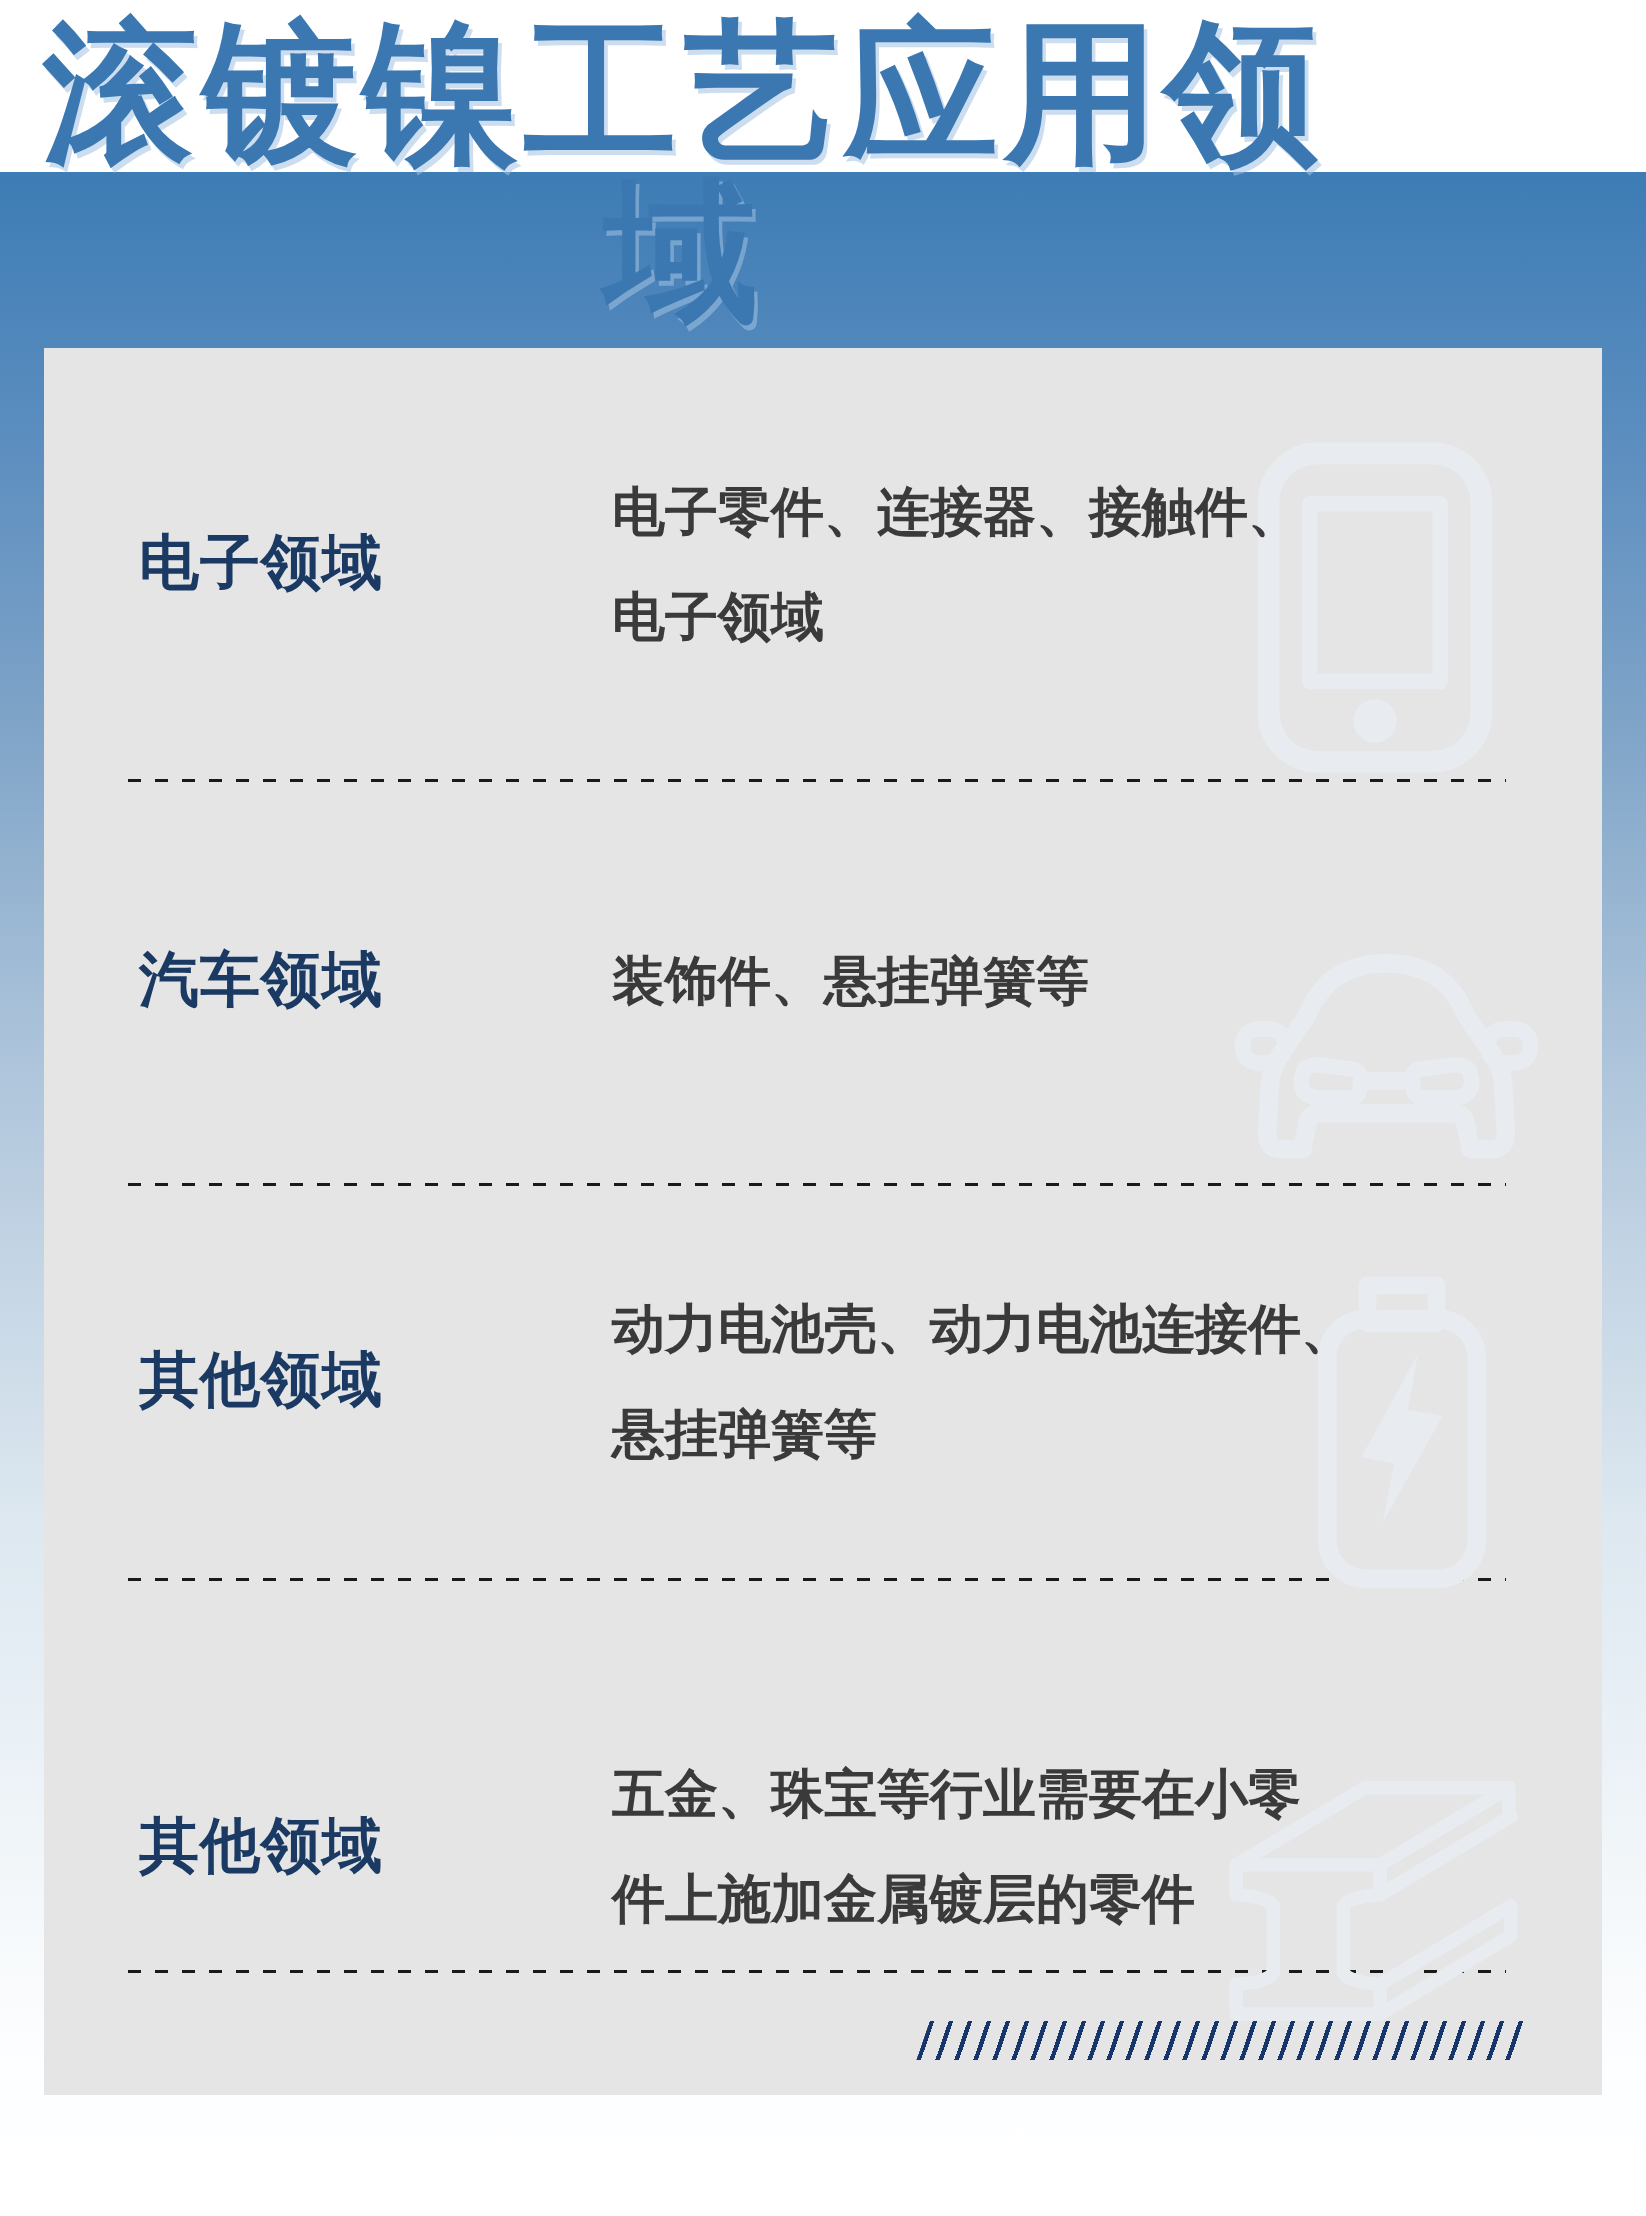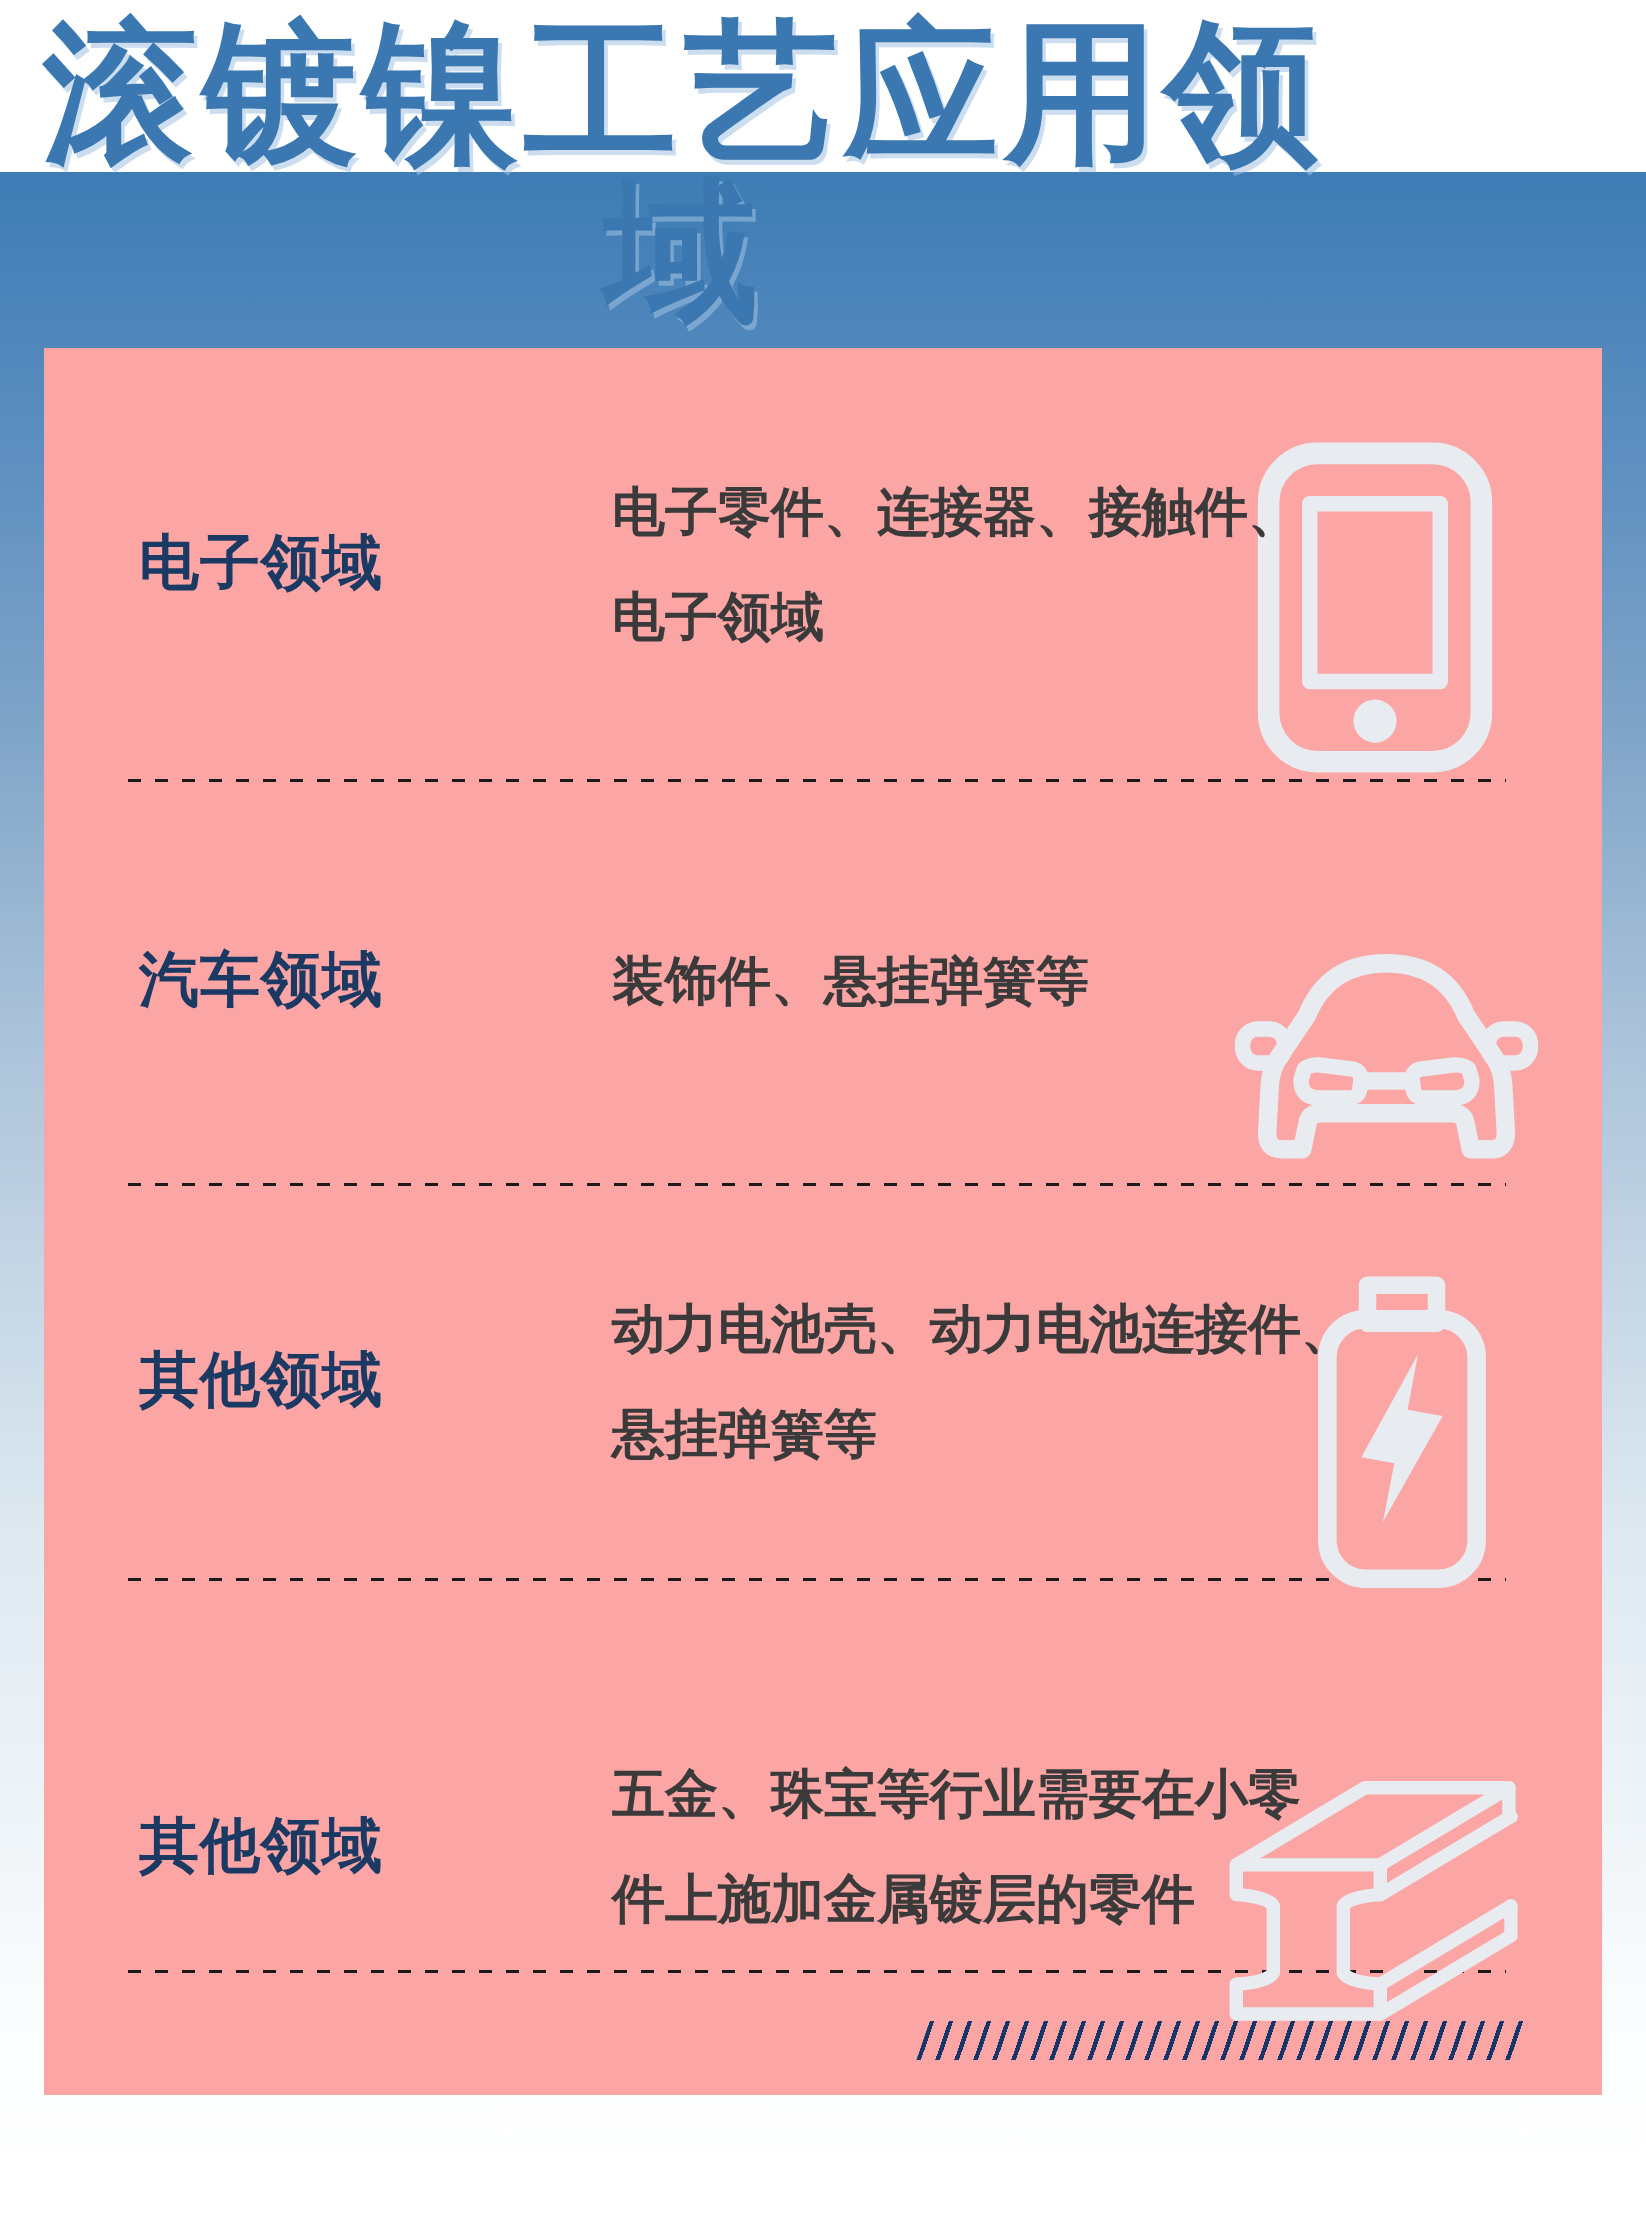--- a/index.html
+++ b/index.html
@@ -19,21 +19,21 @@
     position:absolute;left:0;top:14.4px;width:1368px;margin:0;
     text-align:center;
     font-size:154px;line-height:159px;font-weight:900;
     letter-spacing:6.2px;
     color:#3b78b2;
     text-shadow:3.6px 4.6px 0 rgba(160,193,224,0.55);
     z-index:3;
   }
   .card{
     position:absolute;left:44px;top:348px;width:1558px;height:1747px;
-    background:#fca5a5;z-index:2;
+    background:#e5e5e5;z-index:2;
   }
   .separator{
     position:absolute;left:84px;width:1378px;height:2.6px;z-index:1;
     background:repeating-linear-gradient(to right,#1a1a1a 0 13.4px,transparent 13.4px 27px);
   }
   .sep-1{top:431px;} .sep-2{top:835px;} .sep-3{top:1230px;} .sep-4{top:1622px;}
   .row{
     position:absolute;left:0;width:1558px;
     display:flex;align-items:center;
     padding-left:95px;box-sizing:border-box;

